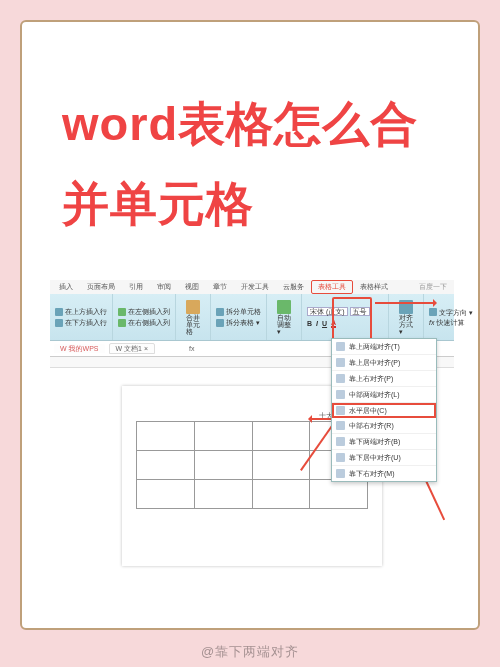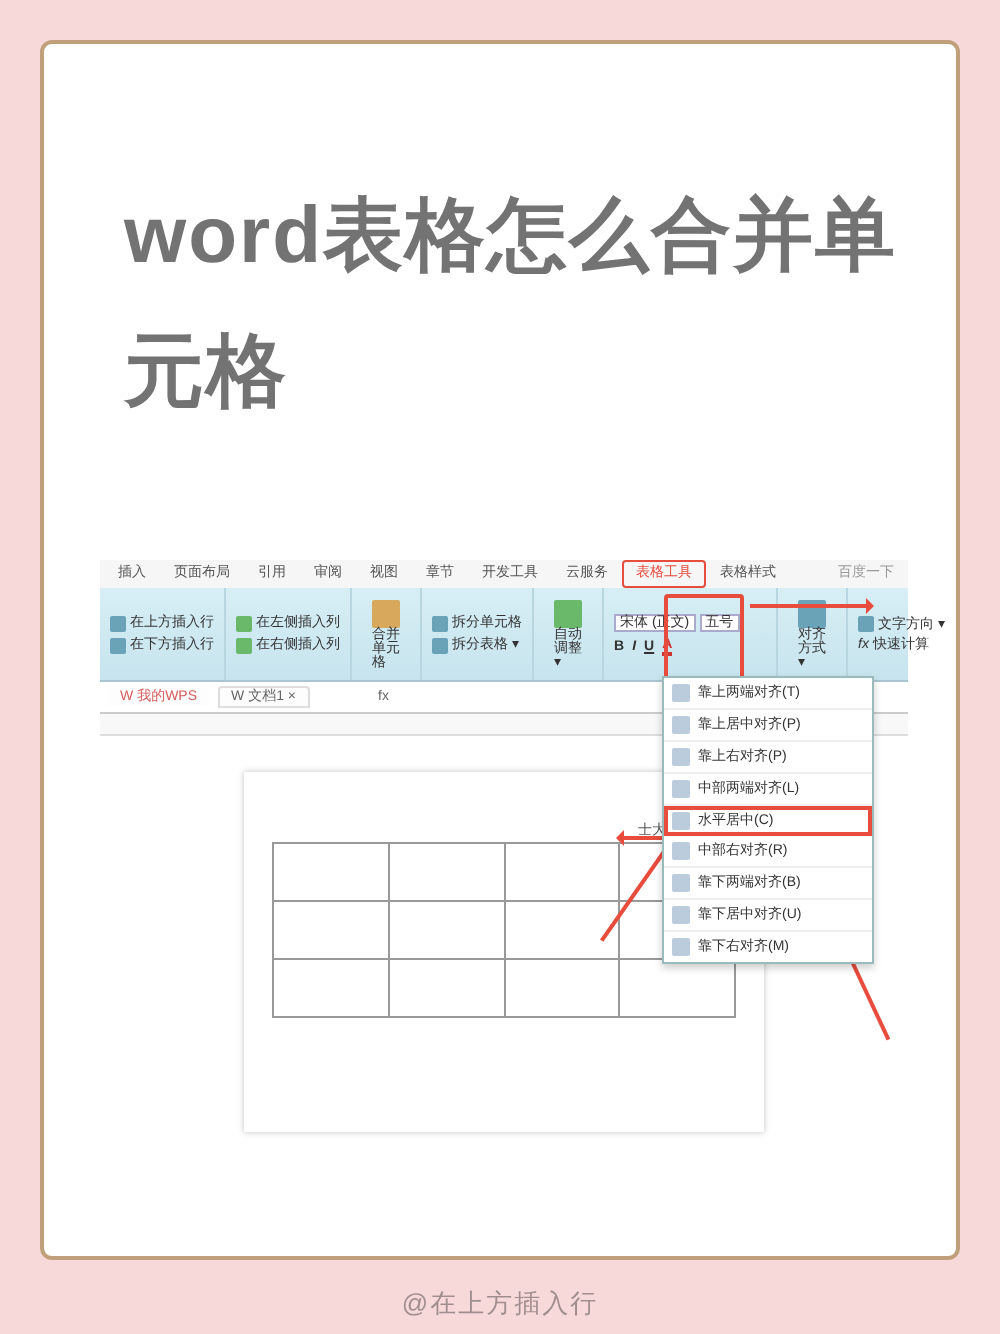--- a/index.html
+++ b/index.html
@@ -16,23 +16,23 @@
     width:460px;height:610px;
     background:#fff;
     border:2px solid #bfa07a;
     border-radius:6px;
     box-sizing:border-box;
   }
   .title{
     position:absolute;
     left:40px;top:62px;
     width:400px;
-    font-size:40px;
+    font-size:47px;
     font-weight:800;
-    color:#737373;
+    color:#ef4444;
     line-height:1.7;
     letter-spacing:1px;
   }
   
   .shot{
     position:absolute;
     left:28px;top:258px;
     width:404px;height:320px;
     background:#fff;
     font-size:7px;
@@ -343,13 +343,13 @@
         </table>
     </div>
 
     <div class="arrow h right" style="left:325px;top:22px;width:60px;"></div>
     <div class="arrow diag" style="left:290px;top:133px;height:70px;transform:rotate(35deg);"></div>
     <div class="arrow diag" style="left:370px;top:190px;height:55px;transform:rotate(-25deg);"></div>
     <div class="arrow h left" style="left:260px;top:138px;width:24px;"></div>
   </div>
 </div>
 
-<div class="wm">@在上方插入行</div>
+<div class="wm">@靠下两端对齐</div>
 
 </body></html>

